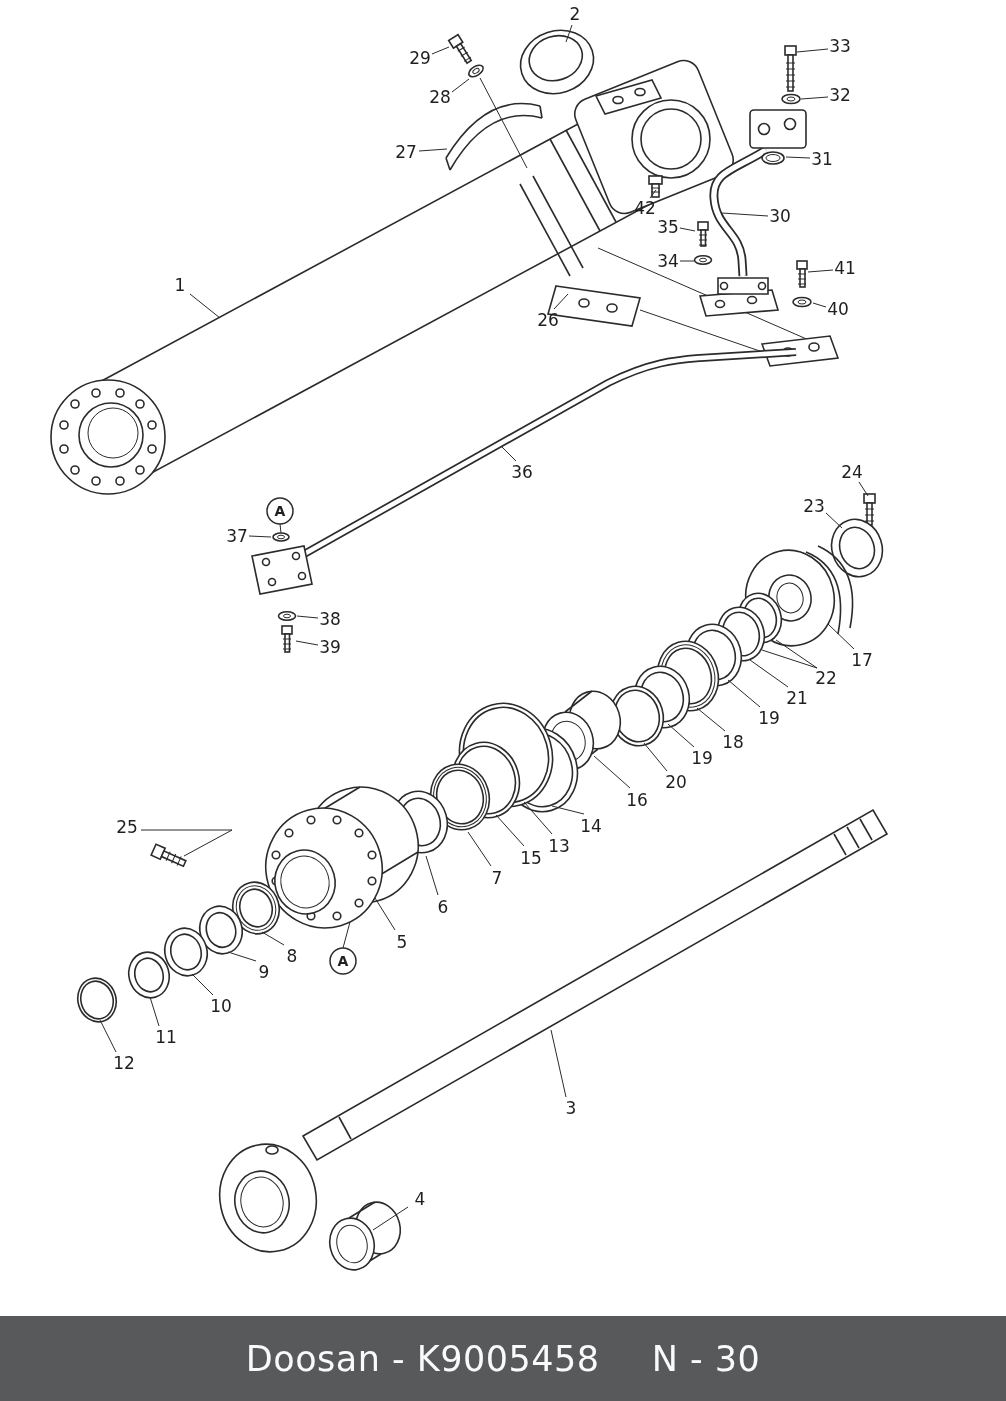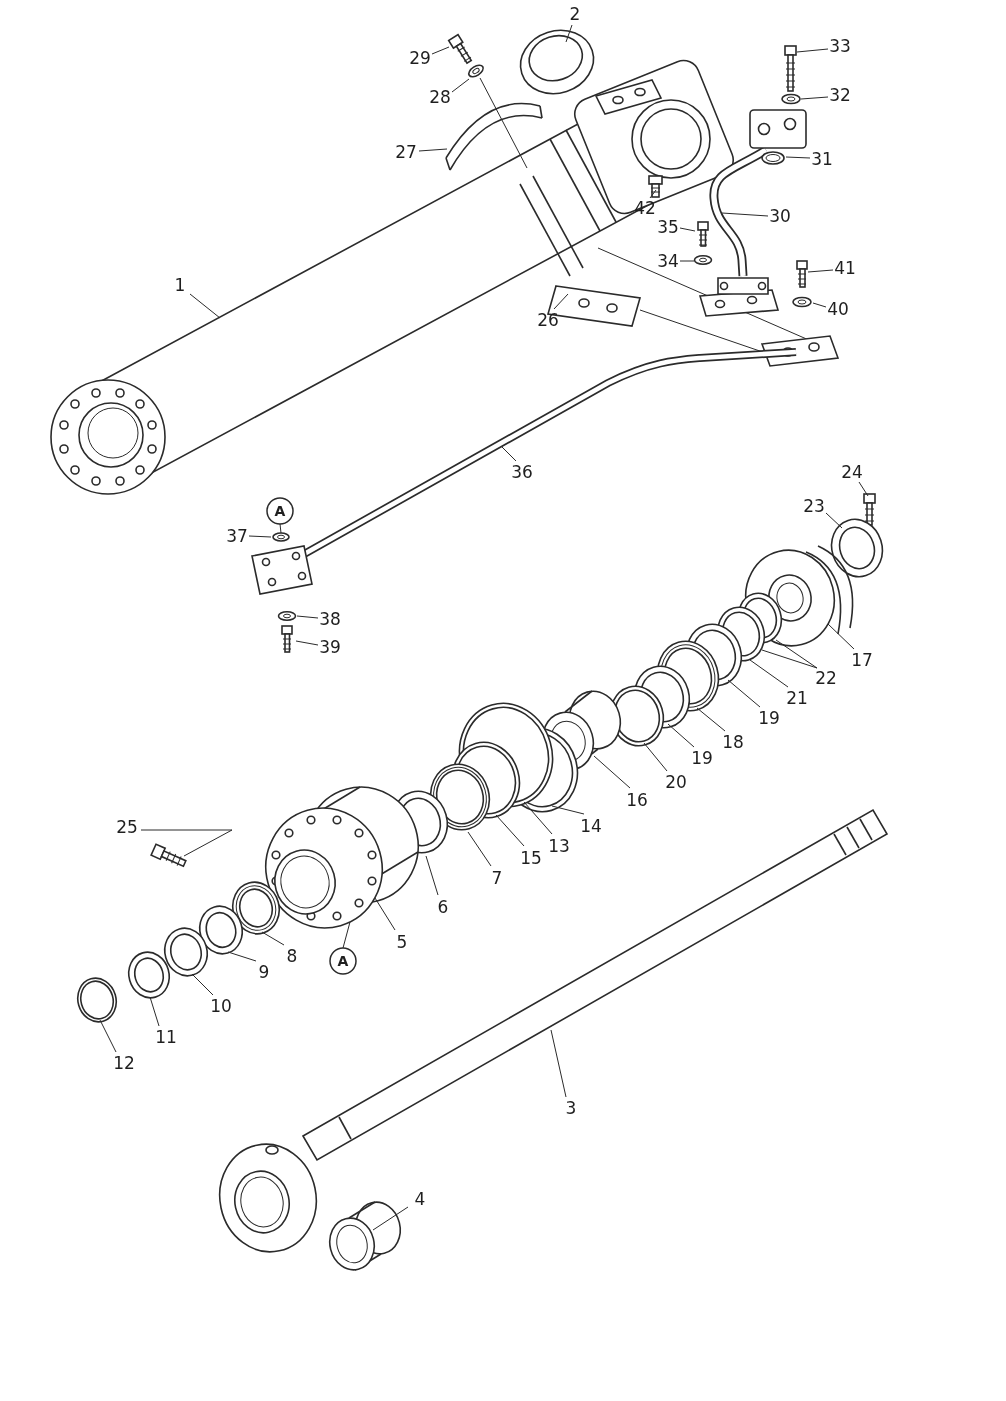--- a/index.html
+++ b/index.html
@@ -435,13 +435,17 @@
           </g>
           <polyline points="343,948 350,922" class="leader"></polyline>
           <g>
             <circle cx="343" cy="961" r="13" class="marker-circle"></circle>
             <text x="343" y="961" class="callout-text marker-text">A</text>
           </g>
         </g>
     </svg>
   </div>
 
+  <div class="footer">
+    <span>Doosan - K9005458</span>
+    <span>N - 30</span>
+  </div>
 </div>
 
 </body></html>

